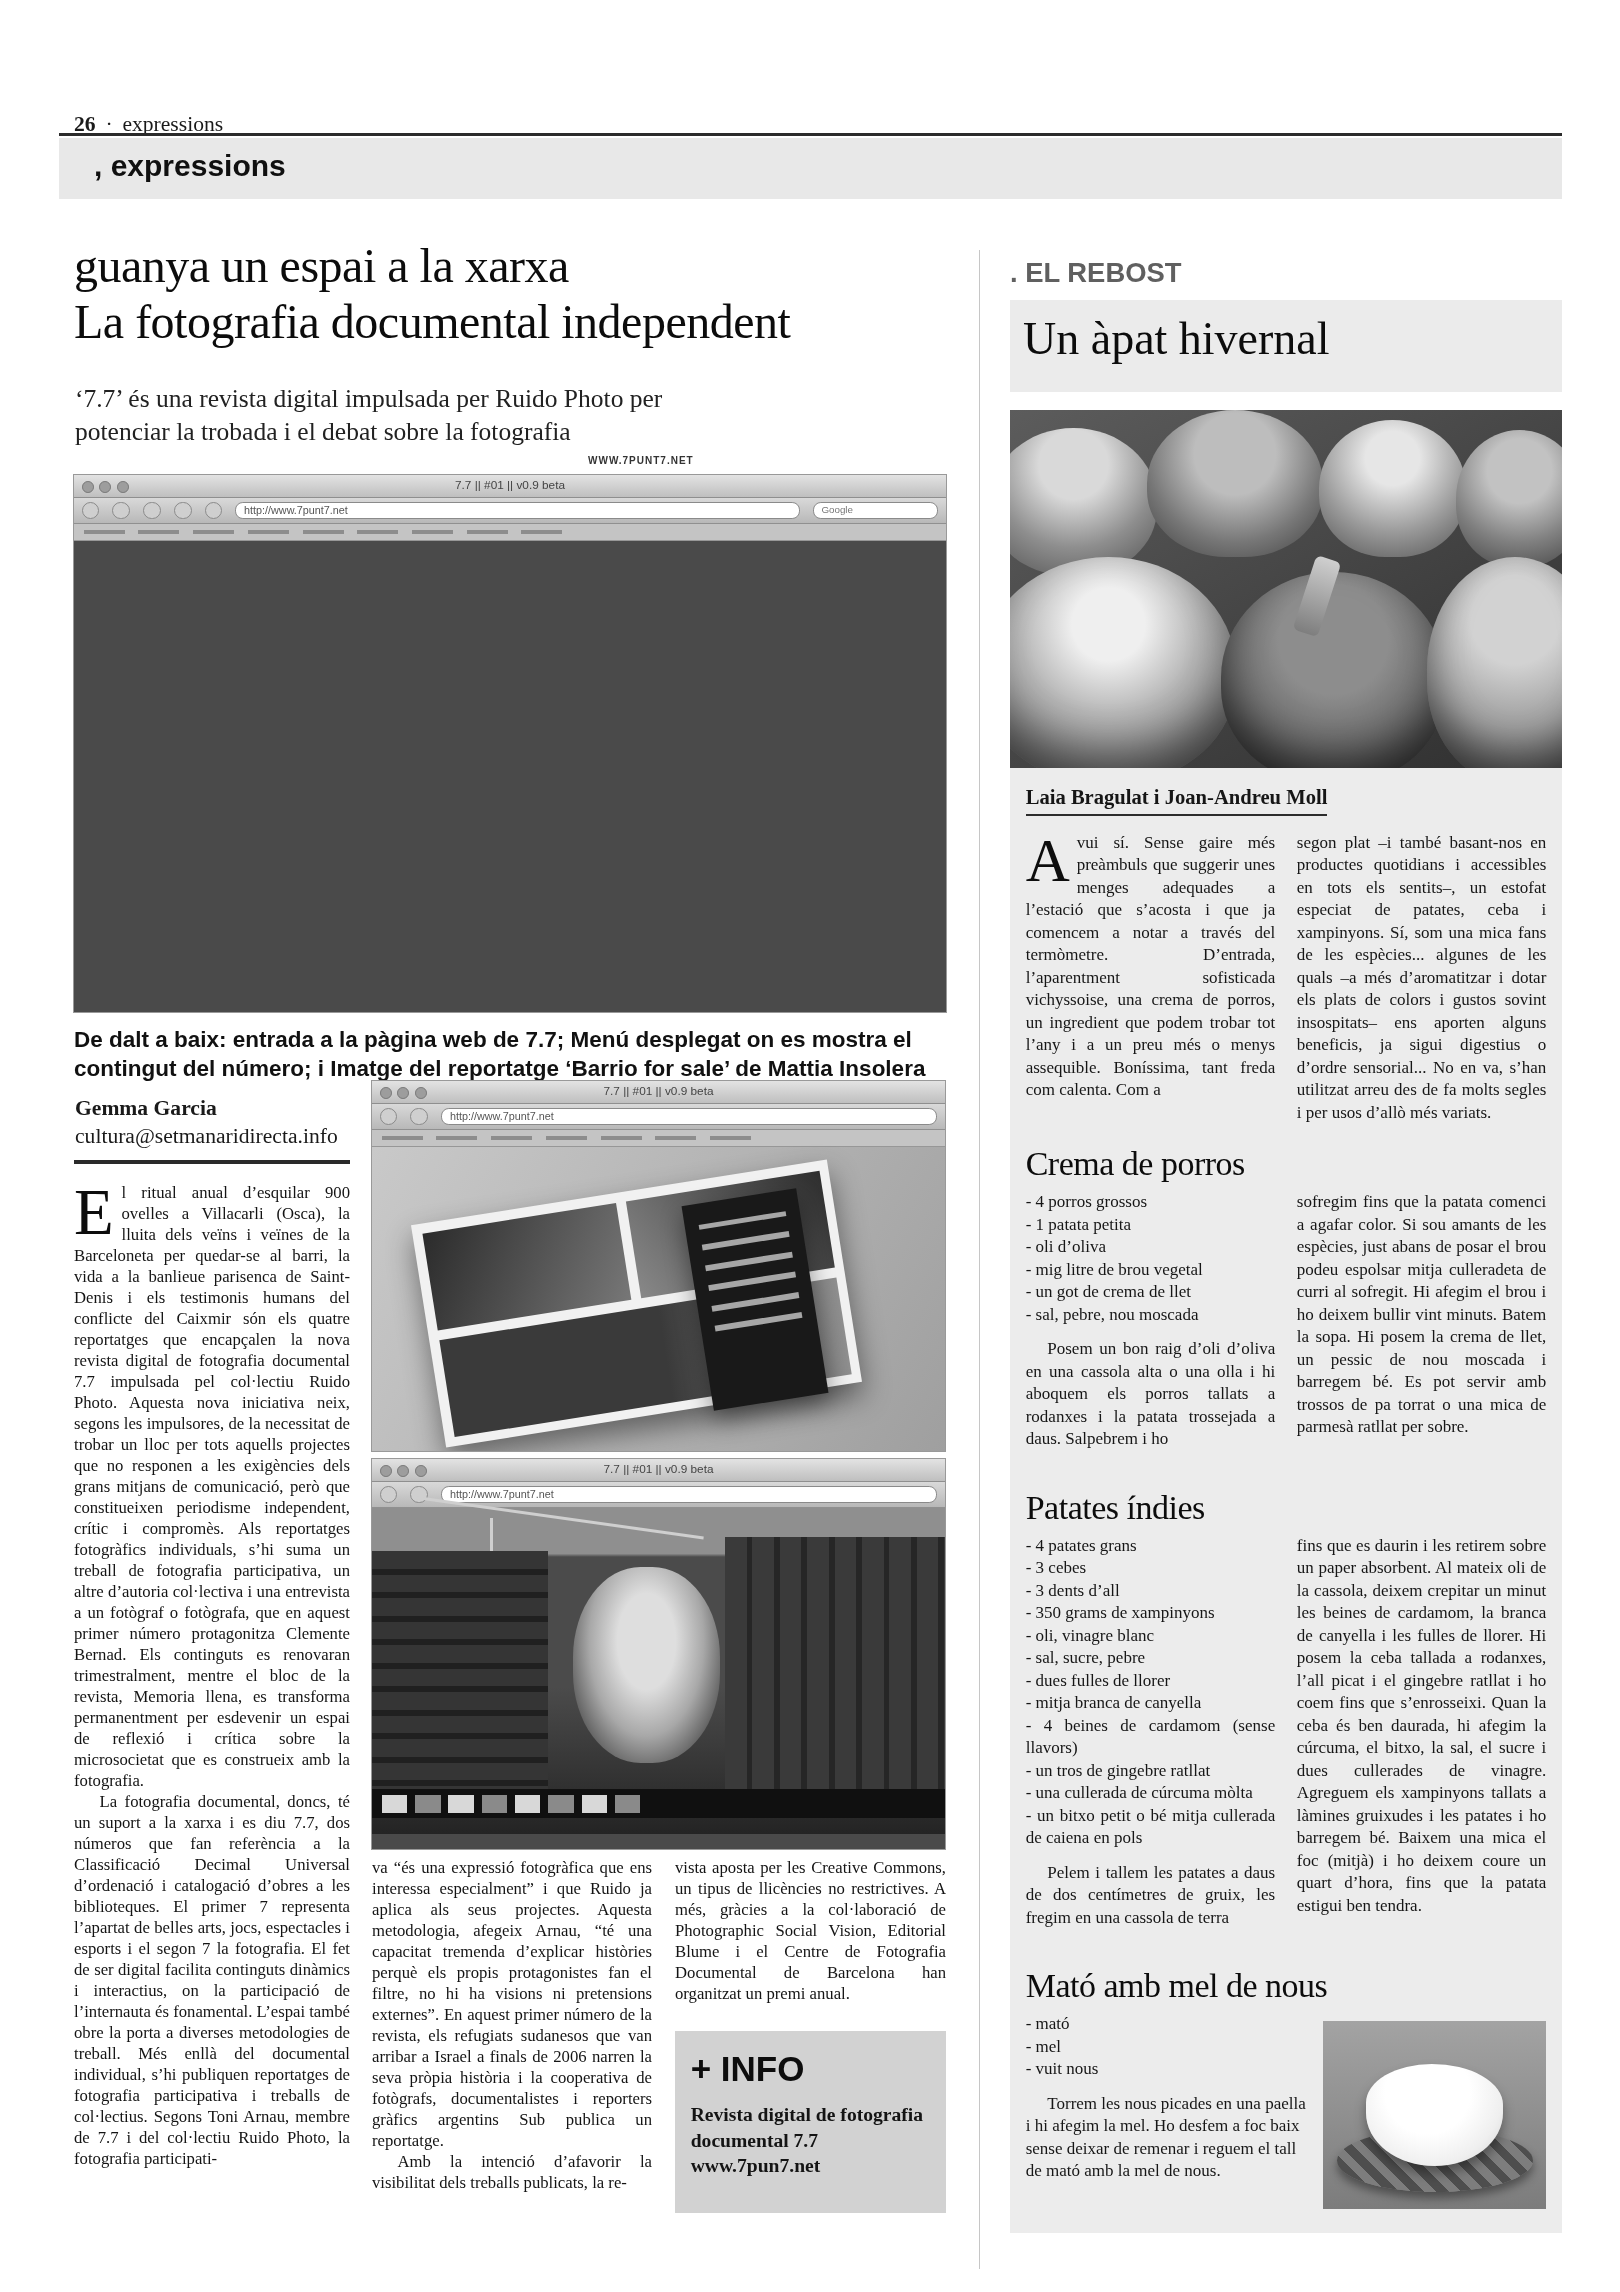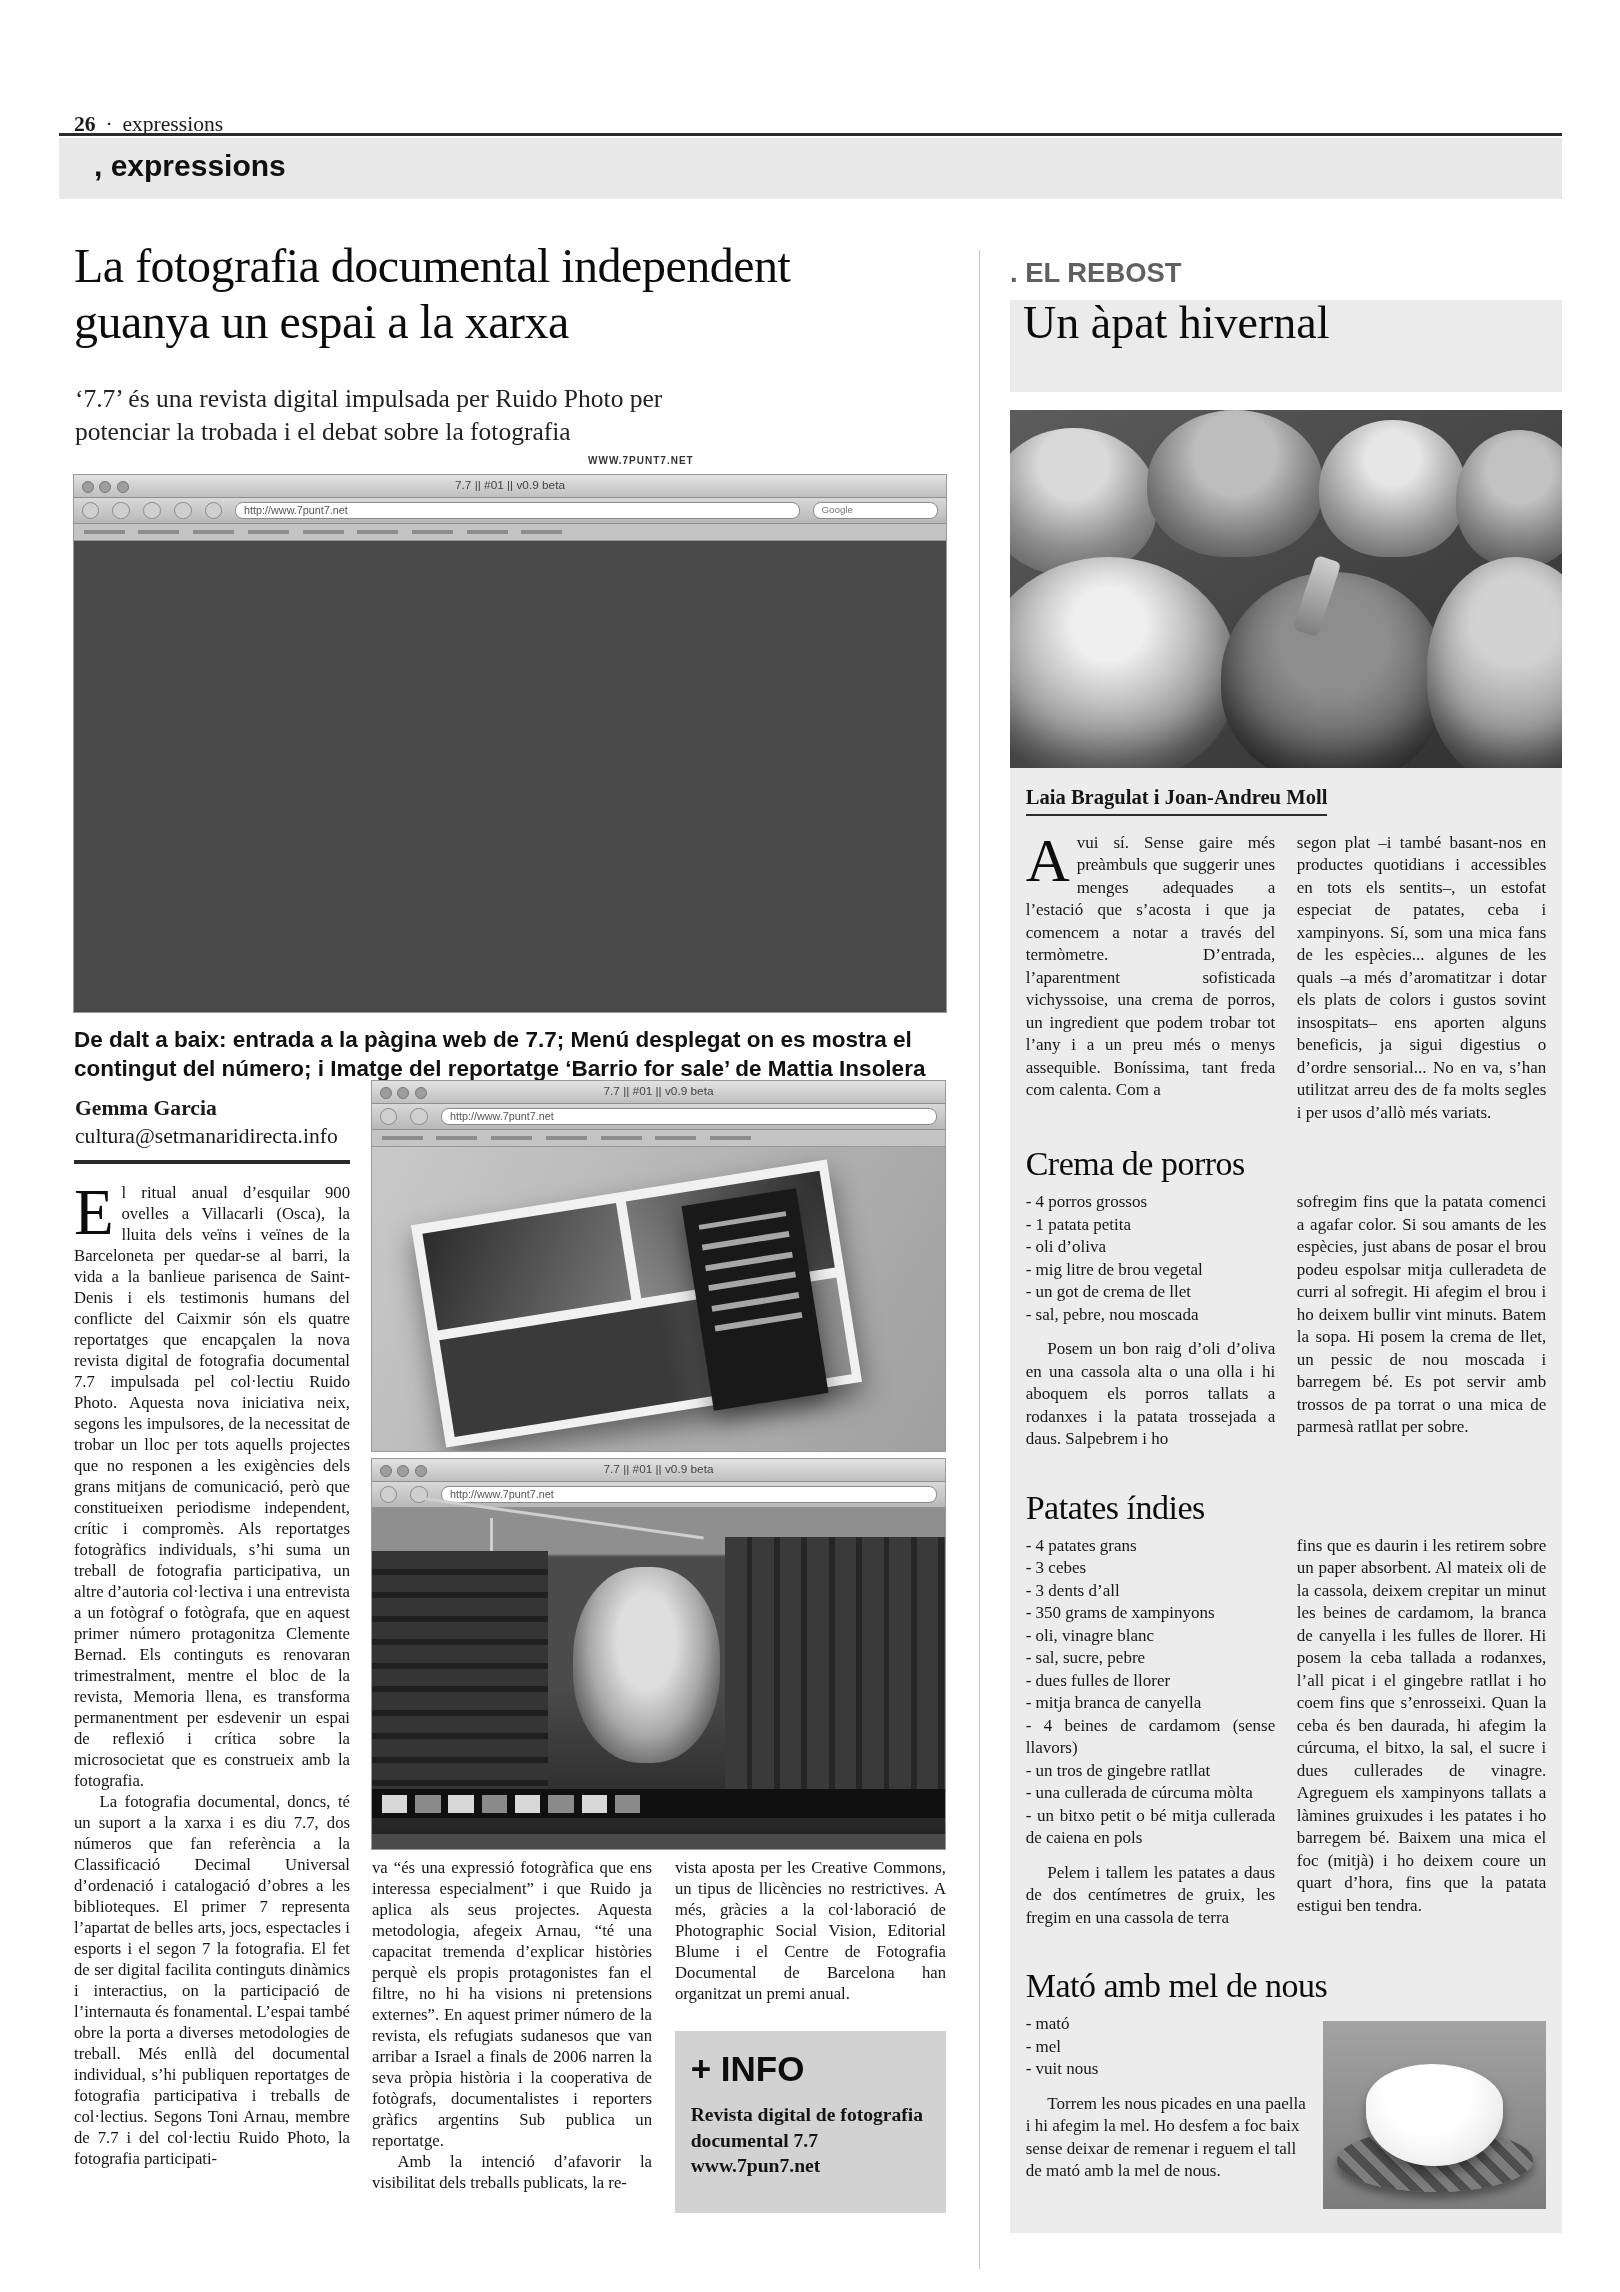--- a/index.html
+++ b/index.html
@@ -90,21 +90,21 @@
         background:radial-gradient(ellipse at 50% 38%,#dedede 0 28%,#a8a8a8 55%,#585858 80%,#2c2c2c 100%);}
   .crane{position:absolute;left:39px;top:7.8px;width:294px;height:2.9px;background:#cfcfcf;transform:rotate(8deg);}
   .crane2{position:absolute;left:118px;top:9.8px;width:2.9px;height:59px;background:#cfcfcf;}
   .strip3{position:absolute;left:0;bottom:15.7px;height:29px;width:100%;background:#101010;display:flex;align-items:center;gap:7.8px;padding-left:9.8px;}
   .strip3 i{display:block;width:25.5px;height:17.6px;background:#d8d8d8;}
   .strip3 i:nth-child(even){background:#8a8a8a;}
 
   
   .kicker{left:1010px;top:257px;font-family:"Liberation Sans",sans-serif;font-weight:bold;font-size:27.4px;color:#606060;}
   .r-titleband{left:1010px;top:300px;width:552px;height:92px;background:#ebebeb;}
-  .r-title{left:1023px;top:296px;font-size:46px;color:#0c0c0c;}
+  .r-title{left:1023px;top:312px;font-size:46px;color:#0c0c0c;}
   .market{left:1010px;top:410px;width:552px;height:359px;overflow:hidden;background:linear-gradient(150deg,#5c5c5c,#2f2f2f);}
   .sack{position:absolute;border-radius:50% 50% 45% 45%;}
   .sk1{left:-19.6px;top:17.6px;width:167px;height:147px;background:radial-gradient(circle at 50% 25%,#d9d9d9 0 25%,#8e8e8e 60%,#4f4f4f 100%);}
   .sk2{left:137px;top:0px;width:176px;height:147px;background:radial-gradient(circle at 50% 30%,#bdbdbd 0 30%,#777 65%,#3d3d3d 100%);}
   .sk3{left:309px;top:9.8px;width:147px;height:137px;background:radial-gradient(circle at 50% 28%,#e6e6e6 0 22%,#9a9a9a 60%,#505050 100%);}
   .sk4{left:446px;top:19.6px;width:127px;height:137px;background:radial-gradient(circle at 50% 30%,#c2c2c2 0 28%,#808080 62%,#404040 100%);}
   .sk5{left:-29px;top:147px;width:255px;height:225px;background:radial-gradient(circle at 50% 30%,#efefef 0 18%,#b5b5b5 45%,#5a5a5a 95%);box-shadow:inset 0 -29px 44px rgba(0,0,0,.45);}
   .sk6{left:211px;top:162px;width:225px;height:211px;background:radial-gradient(circle at 50% 32%,#8d8d8d 0 30%,#6a6a6a 60%,#333 100%);box-shadow:inset 0 -25.5px 39px rgba(0,0,0,.5);}
   .sk7{left:417px;top:147px;width:176px;height:225px;background:radial-gradient(circle at 50% 28%,#d2d2d2 0 24%,#9d9d9d 58%,#474747 100%);box-shadow:inset 0 -25.5px 39px rgba(0,0,0,.45);}
   .scoop{position:absolute;left:294px;top:147px;width:25.5px;height:78px;background:linear-gradient(#cfcfcf,#7e7e7e);transform:rotate(18deg);border-radius:5.9px;}
@@ -135,22 +135,22 @@
     <b>26</b><span class="hdr-sep">·</span><span>expressions</span>
   </div>
   <div class="abs hdr-right">
     <span>10 de desembre de 2008</span><span class="hdr-sep">·</span><span>DIRECTA 119</span>
   </div>
   <div class="abs hdr-rule"></div>
   <div class="abs band"></div>
   <div class="abs band-label">, expressions</div>
 
   <div class="abs title">
+    <span style="display:block">guanya un espai a la xarxa</span>
     <span style="display:block">La fotografia documental independent</span>
-    <span style="display:block">guanya un espai a la xarxa</span>
   </div>
   <div class="abs subtitle">‘7.7’ és una revista digital impulsada per Ruido Photo per potenciar la trobada i el debat sobre la fotografia</div>
   <div class="abs credit">WWW.7PUNT7.NET</div>
 
   <div class="abs shot shot1">
     <div class="chrome titlebar">
       <span class="tdots">
           <i></i>
           <i></i>
           <i></i>

